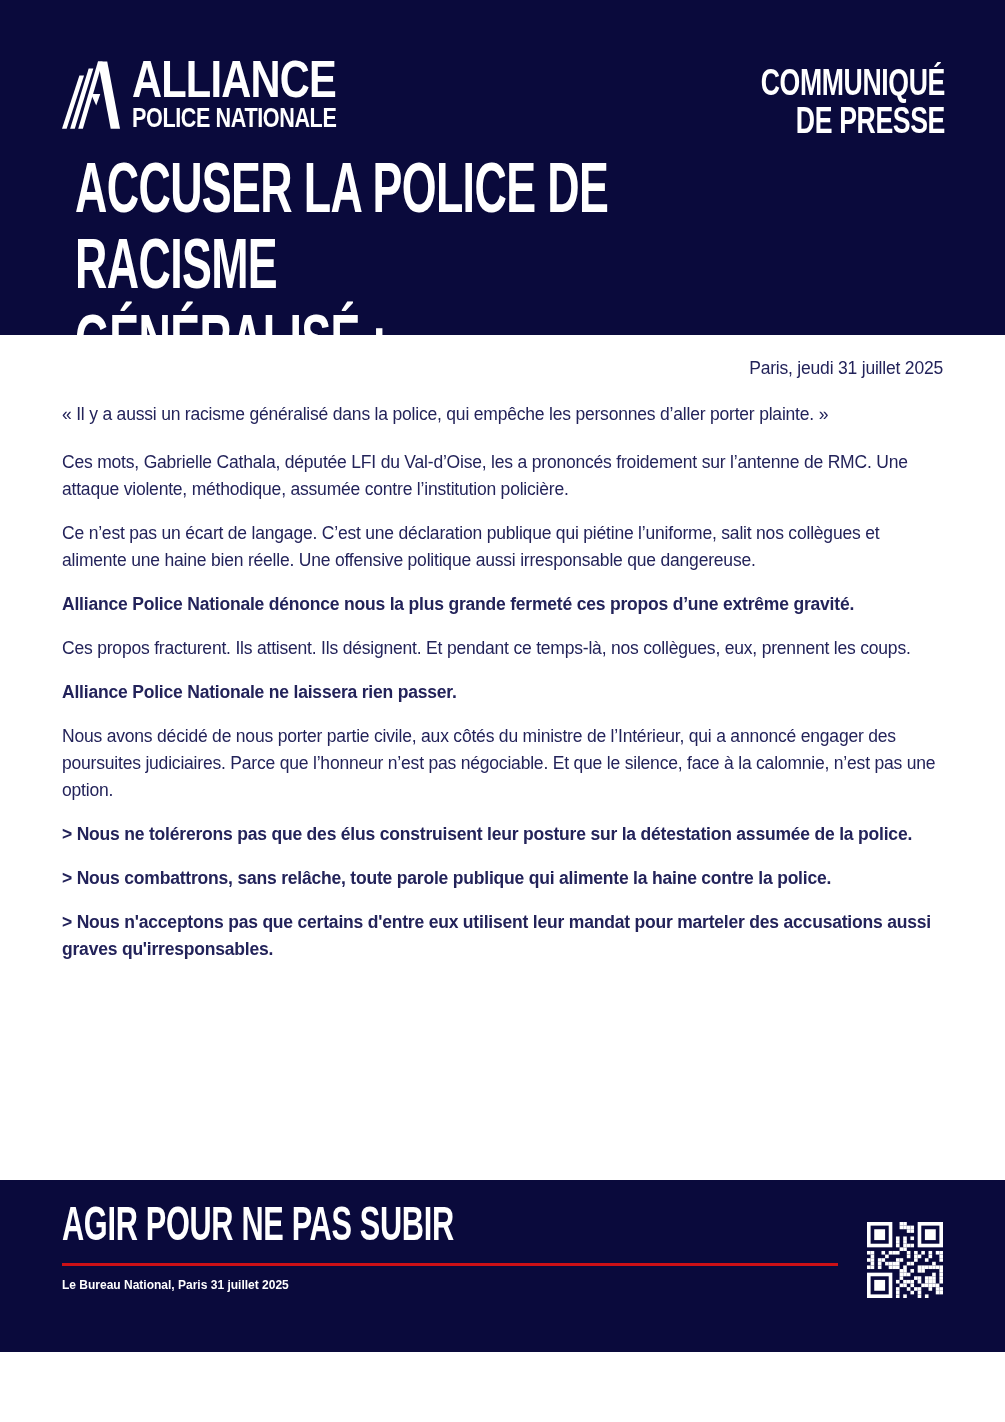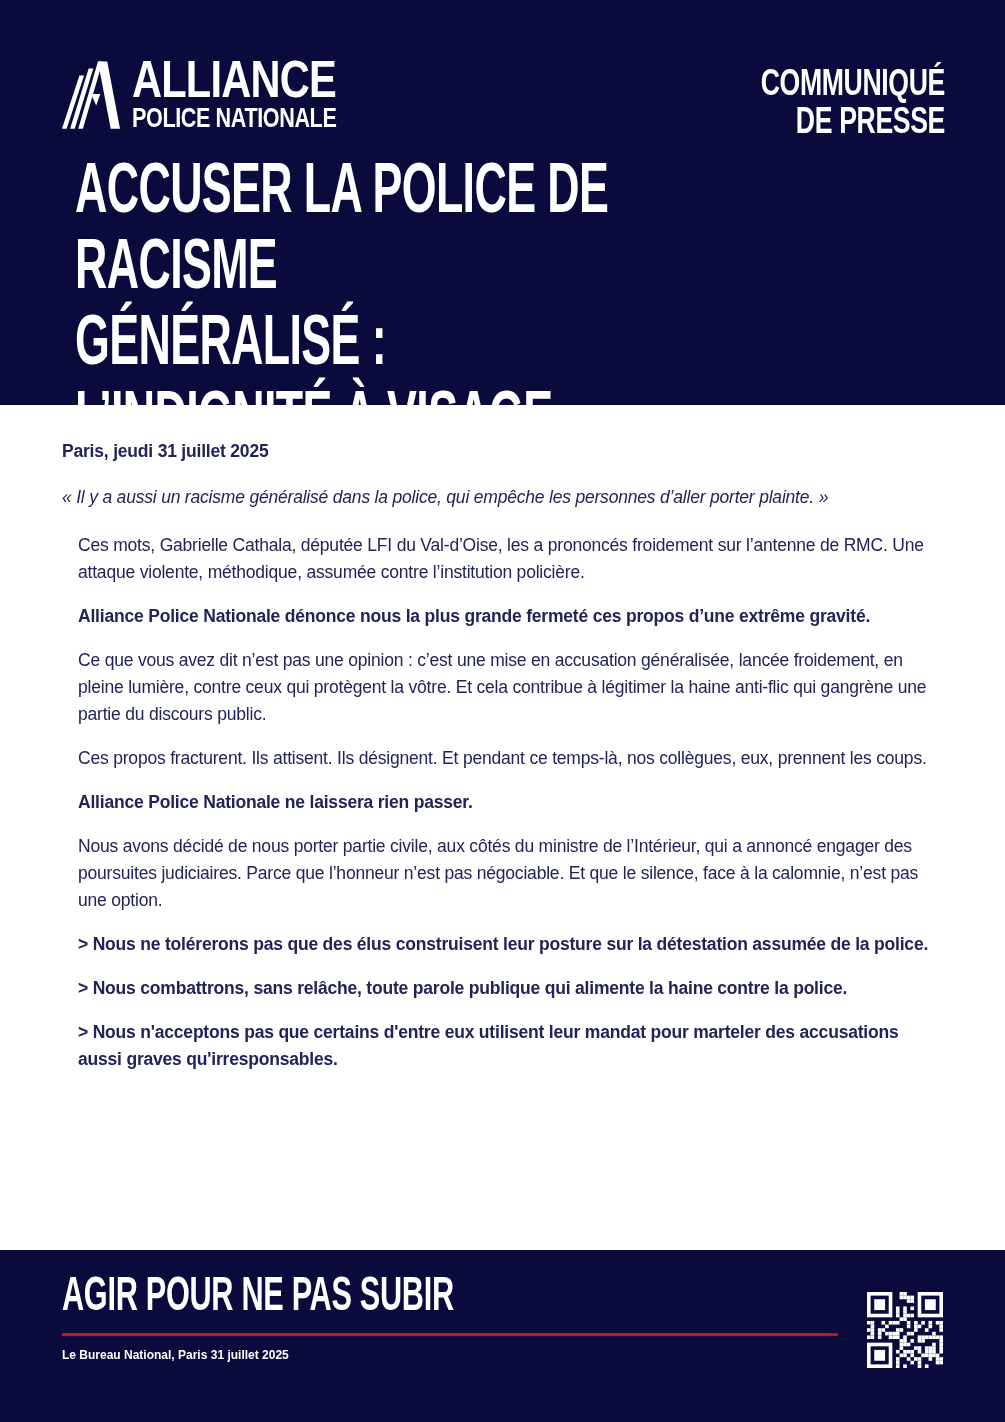--- a/index.html
+++ b/index.html
@@ -14,21 +14,21 @@
     position:relative;
     width:1005px;height:1422px;
     margin:0 auto;
     background:var(--white);
     font-family:"Liberation Sans","DejaVu Sans",sans-serif;
     overflow:hidden;
   }
   
   .header{
     position:relative;
-    width:100%;height:405px;
+    width:100%;height:335px;
     background:var(--navy);
     color:var(--white);
   }
   .logo-block{
     position:absolute;left:62px;top:55px;
     display:flex;align-items:flex-start;gap:12px;
   }
   .logo-mark{width:58px;height:78px;display:block;}
   .logo-text{display:flex;flex-direction:column;}
   .logo-name{
@@ -67,24 +67,24 @@
   
   .body-area{
     position:relative;
     width:100%;height:845px;
     background:var(--white);
     color:var(--ink);
     padding:20px 62px 0 62px;
     font-size:17.5px;line-height:27px;
     letter-spacing:-0.2px;
   }
-  .para{margin:0 0 17px 16px;white-space:pre-line;}
+  .para{margin:0 0 17px 0;white-space:pre-line;}
   .para.bold{font-weight:bold;}
-  .dateline{font-weight:bold;margin:13px 0 19px 0;}
-  .quote{font-style:italic;margin:0 0 21px 0;}
+  .dateline{font-weight:normal;margin:0 0 19px 0;text-align:right;}
+  .quote{margin:0 0 21px 0;}
   
   .footer{
     position:relative;
     width:100%;height:172px;
     background:var(--navy);
     color:var(--white);
     padding-left:6px;
   }
   .slogan{
     position:absolute;left:62px;top:18px;
@@ -141,22 +141,22 @@
 GÉNÉRALISÉ :
 L’INDIGNITÉ À VISAGE DÉCOUVERT</span>
     </div>
   </div>
 
   <div class="body-area">
     <p class="dateline">Paris, jeudi 31 juillet 2025</p>
     <p class="quote">« Il y a aussi un racisme généralisé dans la police, qui empêche les personnes d’aller porter plainte. »</p>
     <div>
         <p class="para">Ces mots, Gabrielle Cathala, députée LFI du Val-d’Oise, les a prononcés froidement sur l’antenne de RMC. Une attaque violente, méthodique, assumée contre l’institution policière.</p>
+        <p class="para">Ce n’est pas un écart de langage. C’est une déclaration publique qui piétine l’uniforme, salit nos collègues et alimente une haine bien réelle. Une offensive politique aussi irresponsable que dangereuse.</p>
         <p class="para bold">Alliance Police Nationale dénonce nous la plus grande fermeté ces propos d’une extrême gravité.</p>
-        <p class="para">Ce que vous avez dit n’est pas une opinion : c’est une mise en accusation généralisée, lancée froidement, en pleine lumière, contre ceux qui protègent la vôtre. Et cela contribue à légitimer la haine anti-flic qui gangrène une partie du discours public.</p>
         <p class="para">Ces propos fracturent. Ils attisent. Ils désignent. Et pendant ce temps-là, nos collègues, eux, prennent les coups.</p>
         <p class="para bold">Alliance Police Nationale ne laissera rien passer.</p>
         <p class="para">Nous avons décidé de nous porter partie civile, aux côtés du ministre de l’Intérieur, qui a annoncé engager des poursuites judiciaires. Parce que l’honneur n’est pas négociable. Et que le silence, face à la calomnie, n’est pas une option.</p>
         <p class="para bold">&gt; Nous ne tolérerons pas que des élus construisent leur posture sur la détestation assumée de la police.</p>
         <p class="para bold">&gt; Nous combattrons, sans relâche, toute parole publique qui alimente la haine contre la police.</p>
         <p class="para bold">&gt; Nous n'acceptons pas que certains d'entre eux utilisent leur mandat pour marteler des accusations aussi graves qu'irresponsables.</p>
       </div>
   </div>
 
   <div class="footer">

